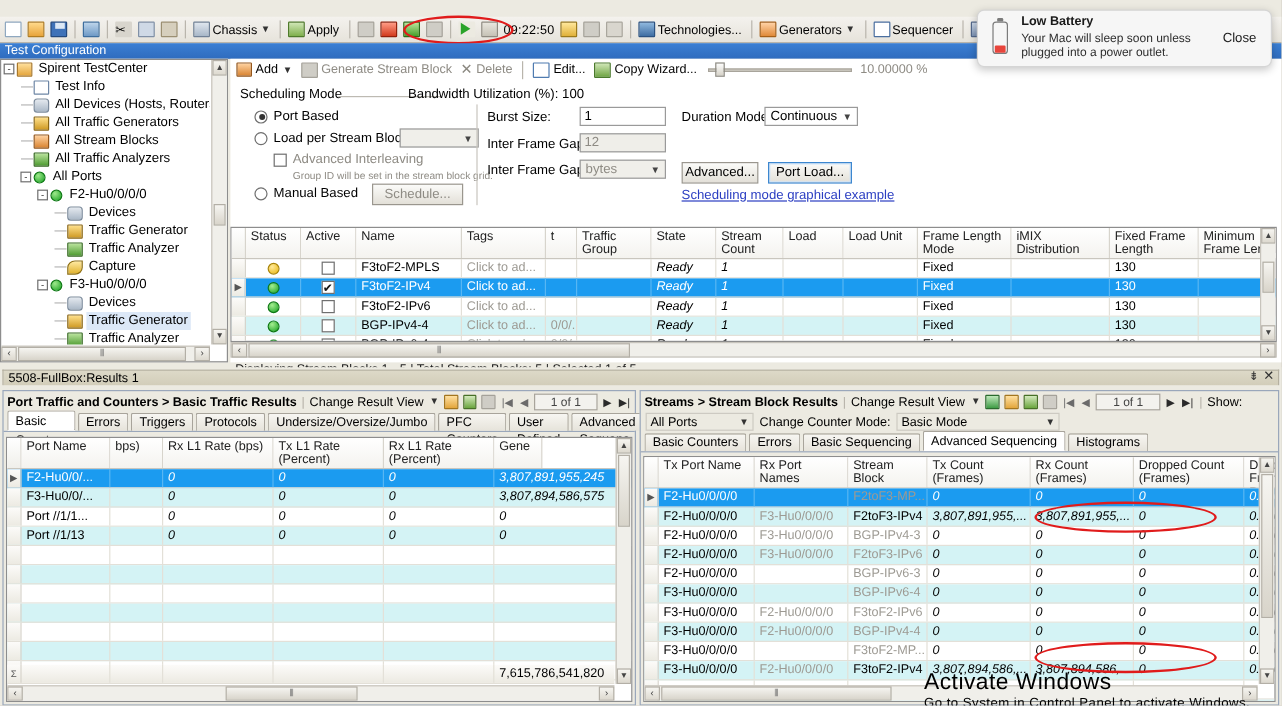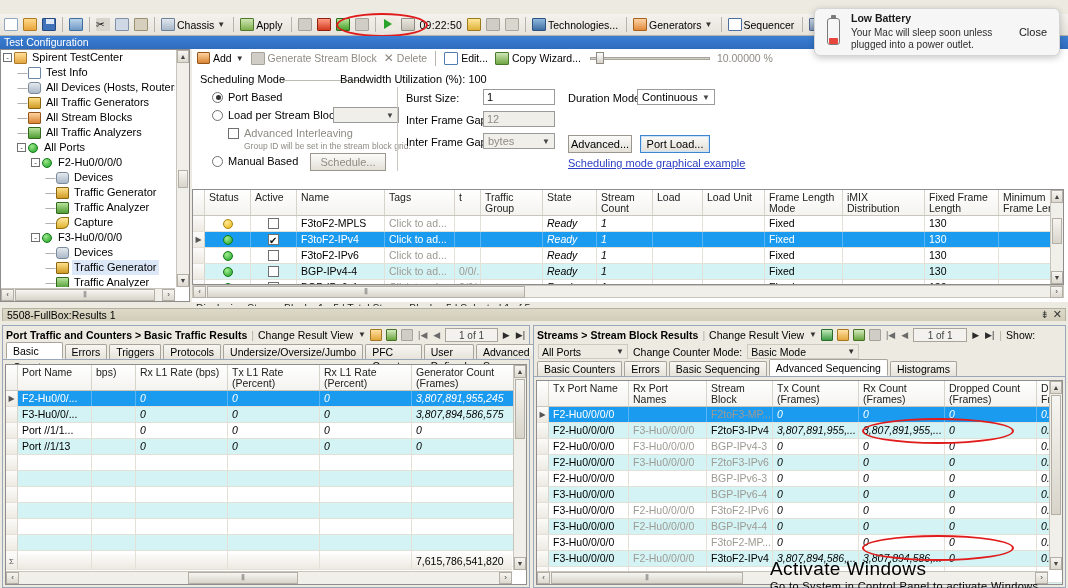--- a/index.html
+++ b/index.html
@@ -203,21 +203,21 @@
   .tab { height:15px; padding:0 6px; font-size:10.5px; line-height:14px;
          border:1px solid #a8a49b; border-bottom:none; background:linear-gradient(#f7f6f2,#e6e3da);
          margin-right:2px; border-radius:2px 2px 0 0;}
   .tab.act { background:#fff; height:17px; line-height:16px; border-bottom:1px solid #fff; }
   .tabnav { width:13px; height:14px; border:1px solid #a8a49b; background:linear-gradient(#f7f6f2,#e0ddd4);
             font-size:8px; text-align:center; line-height:12px; color:#444; margin-right:1px;}
   .subrow { height:17px; display:flex; align-items:center; gap:5px; padding:0 4px; font-size:10.5px; }
   .portcombo { width:90px; height:15px; border:1px solid #cdcac2; background:#eceae1;
                display:flex; align-items:center; justify-content:space-between; padding:0 3px;
                font-size:10.5px;}
-  .modecombo { width:112px; height:15px; border:1px solid #cdcac2; background:#eceae1;
+  .modecombo { width:136px; height:15px; border:1px solid #cdcac2; background:#eceae1;
                display:flex; align-items:center; justify-content:space-between; padding:0 3px;
                font-size:10.5px;}
   .sumcell { background:linear-gradient(#fcfbf9,#eceae2); }
   .watermark { position:absolute; color:#000000; font-size:19px; letter-spacing:.4px;
                pointer-events:none; }
   .watermark.sub{ font-size:11px; }
 </style>
 </head>
 <body>
 
@@ -719,21 +719,20 @@
         </div>
 
       <div class="grid" style="left:2px; top:38px; right:2px; bottom:2px;">
         <div class="ghead" id="lr-head">
             <div class="rowmark hd"></div>
             <div class="gh" style="width:74px;flex:0 0 74px">Port Name</div>
             <div class="gh" style="width:44px;flex:0 0 44px">bps)</div>
             <div class="gh" style="width:92px;flex:0 0 92px">Rx L1 Rate (bps)</div>
             <div class="gh" style="width:92px;flex:0 0 92px">Tx L1 Rate (Percent)</div>
             <div class="gh" style="width:92px;flex:0 0 92px">Rx L1 Rate (Percent)</div>
-            <div class="gh" style="width:102px;flex:0 0 102px">Generator Count (Frames)</div>
             <div class="gh" style="width:40px;flex:0 0 40px">Gene</div>
           </div>
         <div id="lr-body">
             <div class="grow sel">
               <div class="rowmark">▶</div>
               <div class="gc " style="width:74px;flex:0 0 74px">F2-Hu0/0/...</div>
               <div class="gc it" style="width:44px;flex:0 0 44px"></div>
               <div class="gc it" style="width:92px;flex:0 0 92px">0</div>
               <div class="gc it" style="width:92px;flex:0 0 92px">0</div>
               <div class="gc it" style="width:92px;flex:0 0 92px">0</div>

